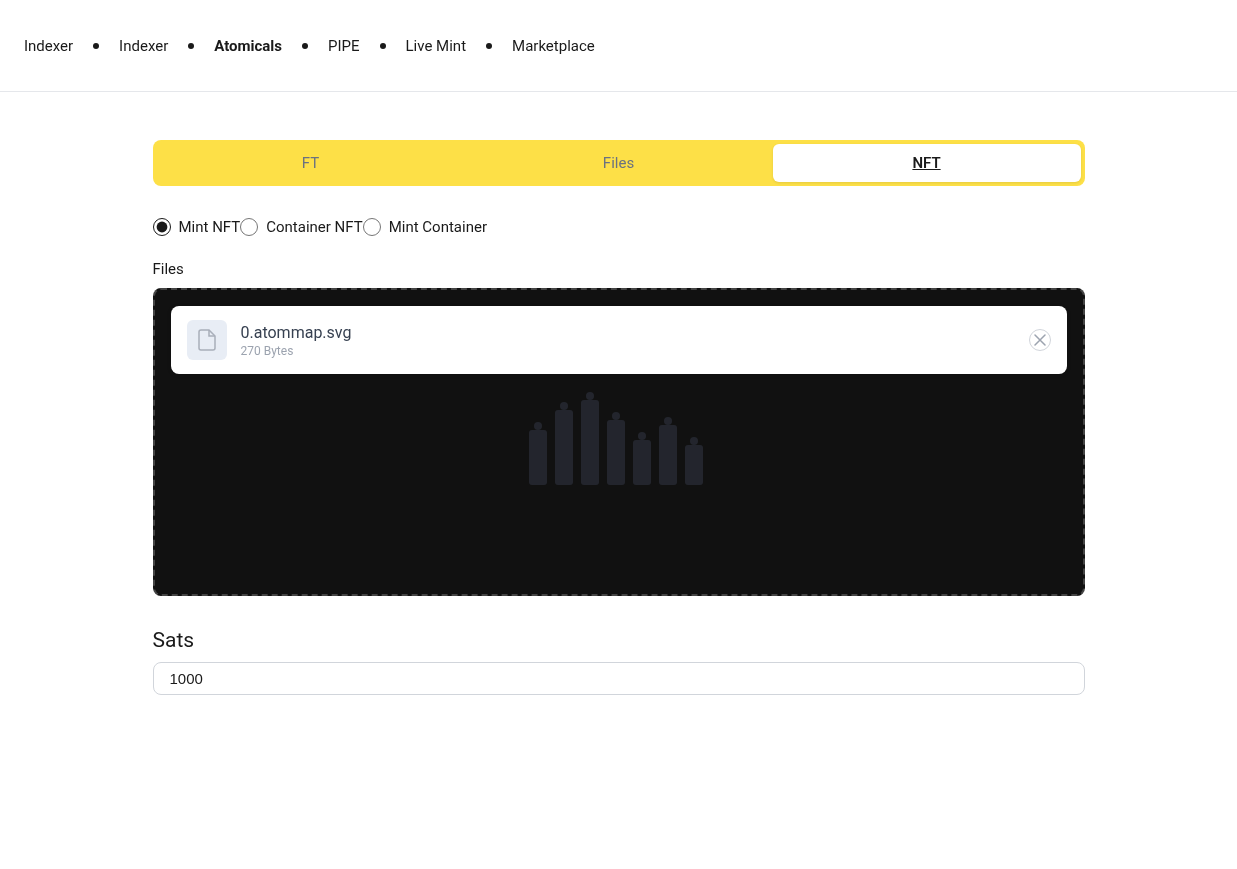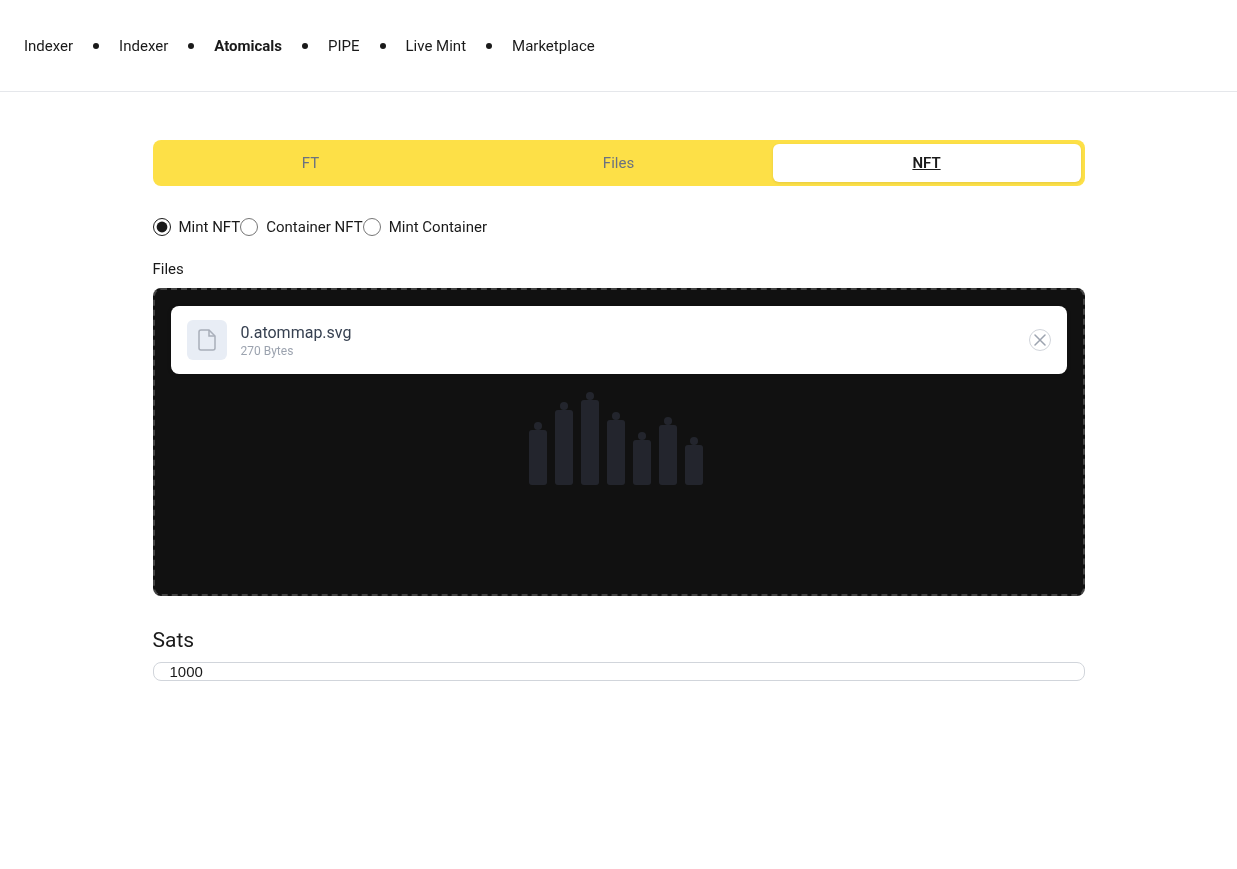--- a/index.html
+++ b/index.html
@@ -211,21 +211,21 @@
     }
 
     .sats-label {
       font-size: 21px;
       color: #1a1a1a;
       margin-bottom: 10px;
     }
 
     .sats-input {
       width: 100%;
-      padding: 0 16px;
+      padding: 7px 16px;
       border: 1px solid #d1d5db;
       border-radius: 8px;
       font-size: 15px;
       color: #1a1a1a;
       outline: none;
     }
   </style>
 </head>
 <body>
 

